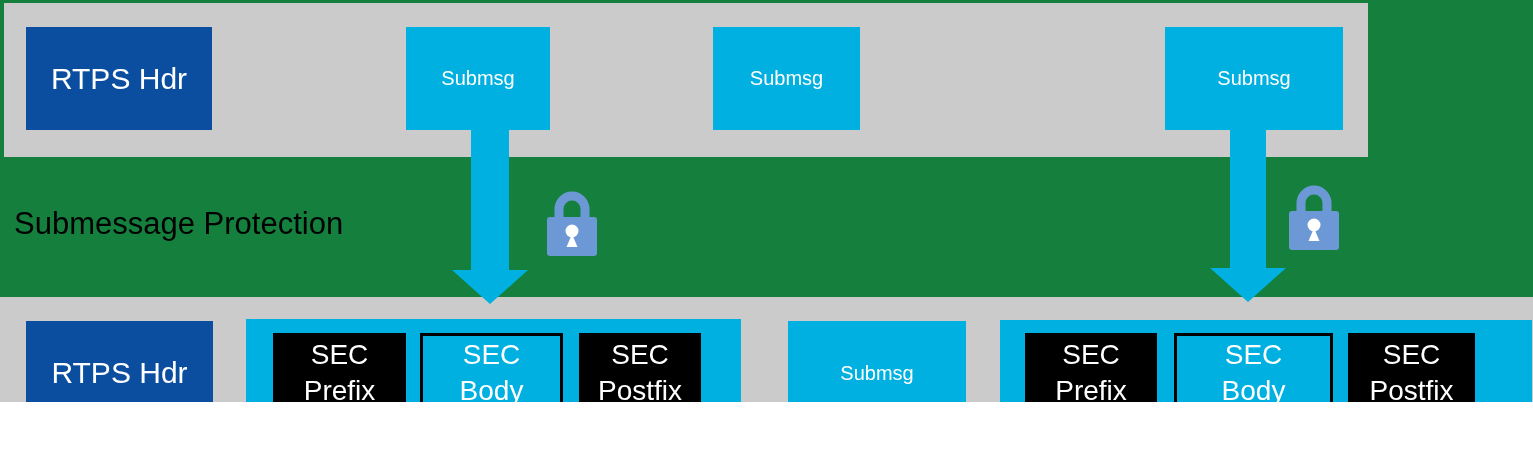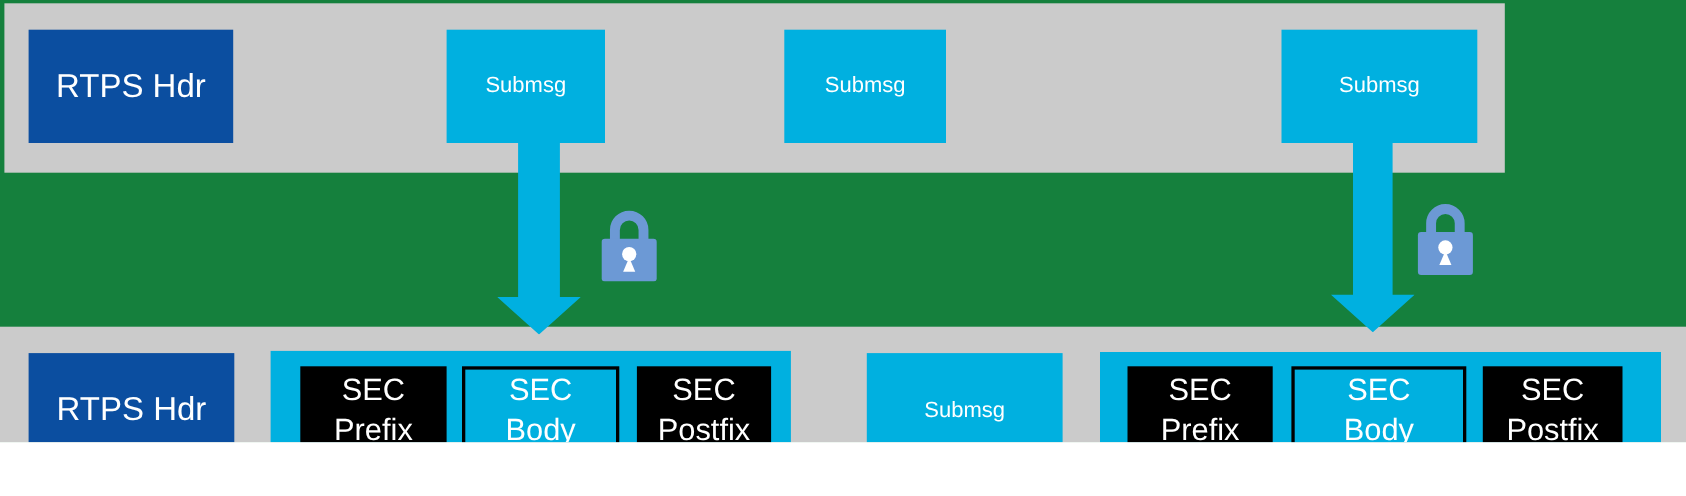--- a/index.html
+++ b/index.html
@@ -9,21 +9,21 @@
     font-family:"Liberation Sans", sans-serif;
   }
   .band{position:absolute;background:#cbcbcb;}
   .abs{position:absolute;}
   .box{
     position:absolute;display:flex;align-items:center;justify-content:center;
     color:#ffffff;text-align:center;
   }
   .rtps{background:#0b4ea0;font-size:30px;}
   .cyan{background:#00b0e0;font-size:20px;}
-  .sec-container{position:absolute;background:#00b0e0;}
+  .sec-container{position:absolute;background:#00b0e0;padding-left:22px;}
   .secbox{
     position:absolute;display:flex;flex-direction:column;
     align-items:center;justify-content:center;
     color:#ffffff;font-size:28px;line-height:1.3;text-align:center;
   }
   .sec-dark{background:#000000;}
   .sec-body{background:#00b0e0;border:3px solid #000000;box-sizing:border-box;}
   .mid-label{
     position:absolute;color:#000000;font-size:31px;white-space:nowrap;
   }
@@ -69,20 +69,21 @@
     <path d="M26 44 L31.5 57 L20.5 57 Z" fill="#ffffff"></path>
   </svg>
 
   <svg class="abs" style="left:1288px;top:184px;" width="52" height="66" viewBox="0 0 52 66">
     <path d="M13 32 L13 19 A13 13 0 0 1 39 19 L39 32" fill="none" stroke="#6c99d5" stroke-width="9"></path>
     <rect x="1" y="27" width="50" height="39" rx="3" fill="#6c99d5"></rect>
     <circle cx="26" cy="41" r="6.5" fill="#ffffff"></circle>
     <path d="M26 44 L31.5 57 L20.5 57 Z" fill="#ffffff"></path>
   </svg>
 
+  <div class="mid-label" style="left:14px;top:206px;">Submessage Protection</div>
 
   <div class="box rtps" style="left:26px;top:321px;width:187px;height:104px;">
     <span>RTPS Hdr</span>
   </div>
 
   <div class="sec-container" style="left:246px;top:319px;width:473px;height:106px;">
     <div class="secbox sec-dark" style="left:27px;top:14px;width:133px;height:80px;">
       <span>SEC</span>
       <span>Prefix</span>
     </div>

